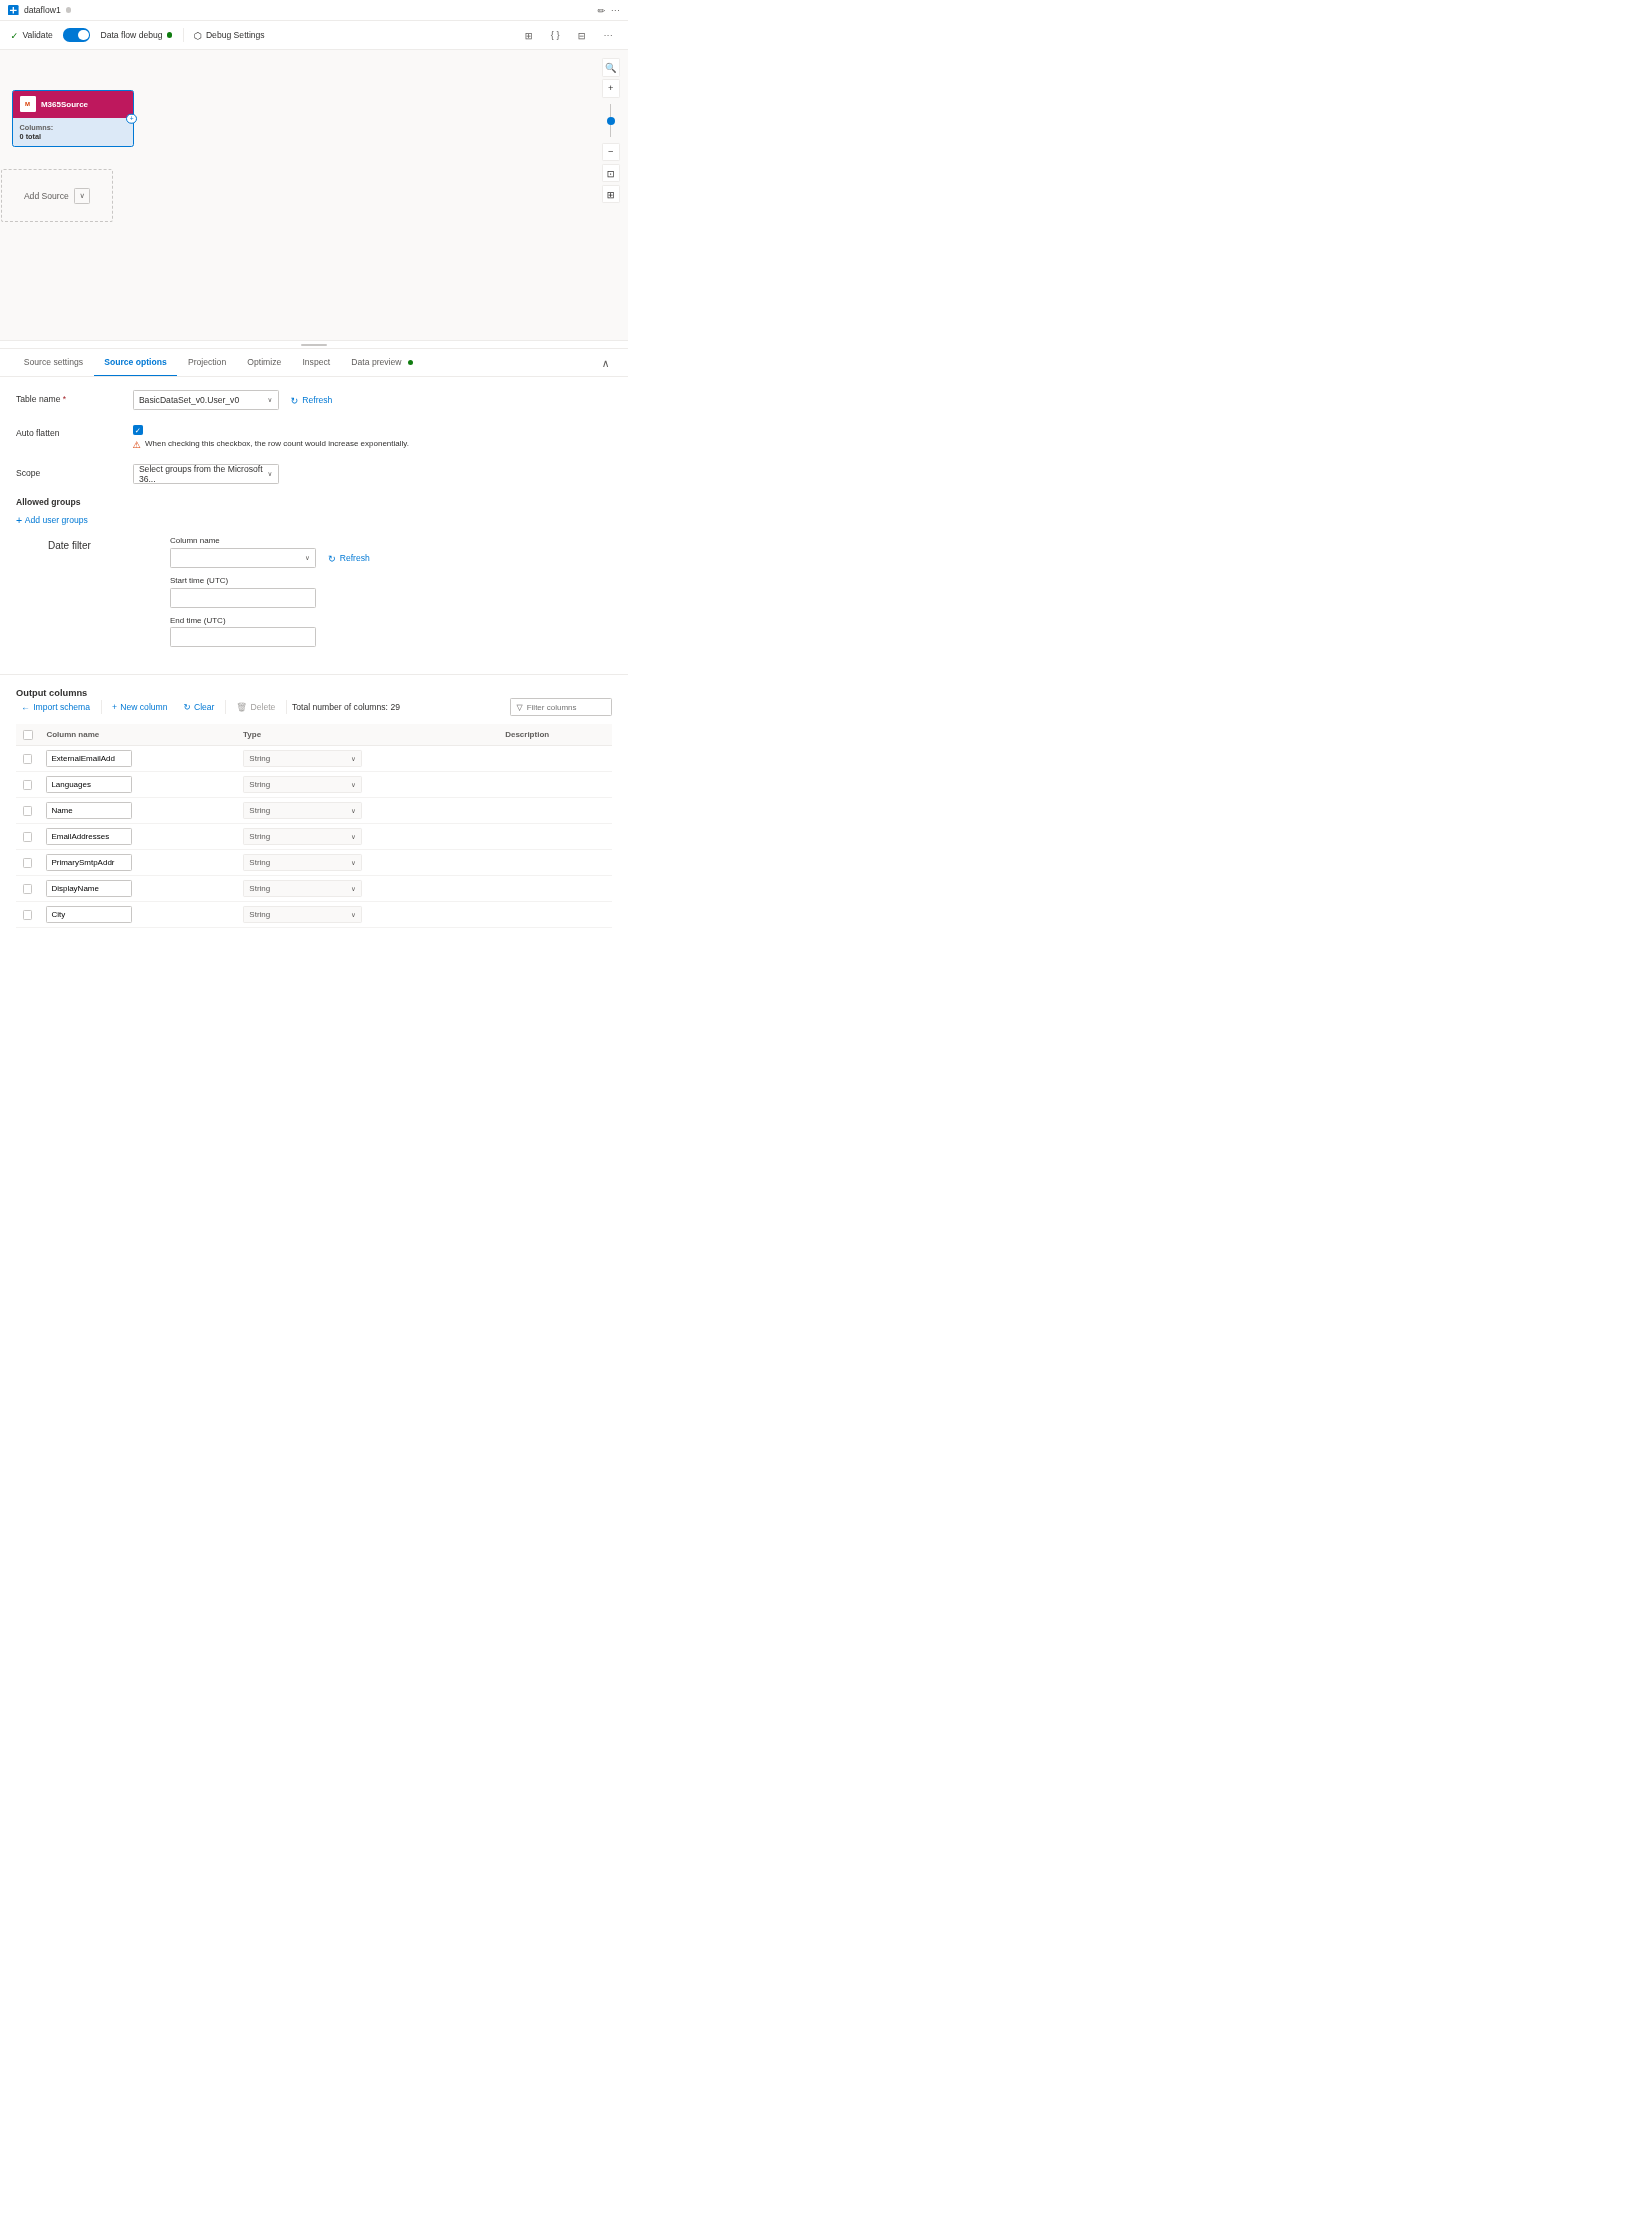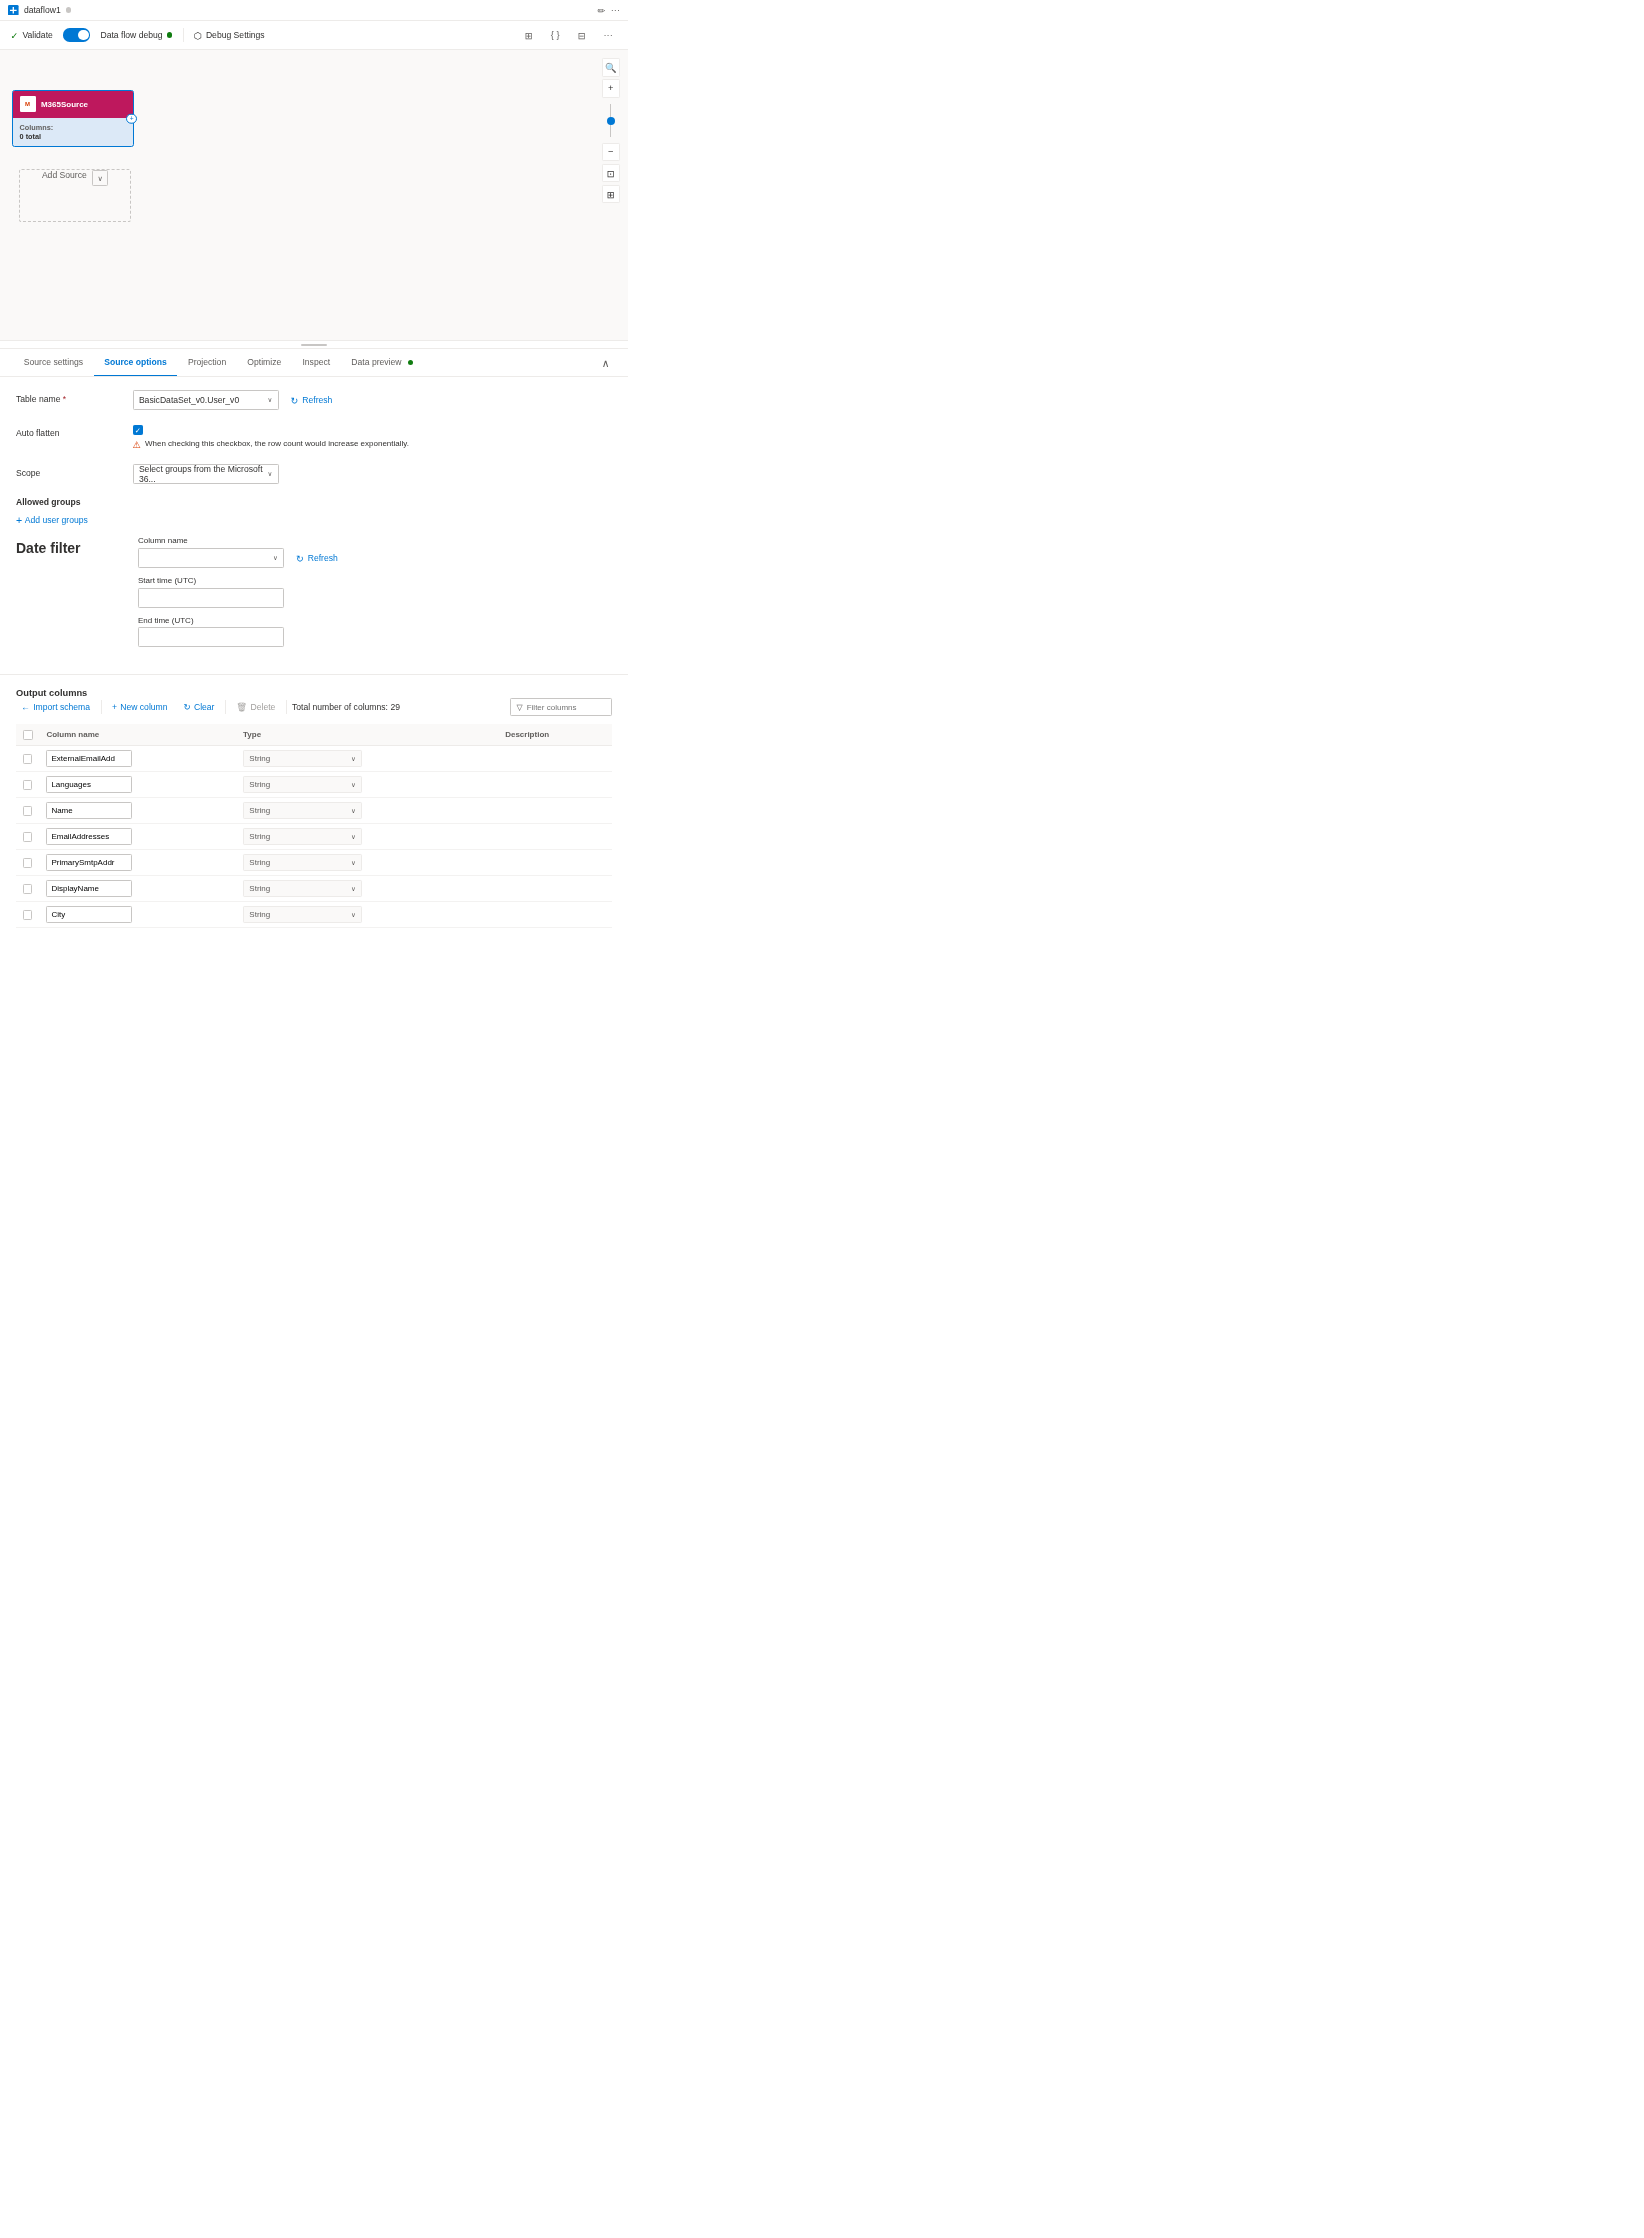--- a/index.html
+++ b/index.html
@@ -45,24 +45,24 @@
       background: #be185d; border-radius: 1.3px 1.3px 0 0;
     }
     .node-icon { width: 16px; height: 16px; background: #fff; border-radius: 1.3px; display: flex; align-items: center; justify-content: center; font-size: 7.3px; color: #d83b01; font-weight: bold; }
     .node-title { color: #fff; font-size: 8px; font-weight: 600; }
     .node-body { padding: 5.3px 6.6px; font-size: 7.3px; color: #323130; }
     .node-cols-label { color: #605e5c; font-weight: bold; }
     .node-cols-value { font-weight: 600; }
     .node-connector { position: absolute; right: -4px; top: 50%; transform: translateY(-50%); width: 10.6px; height: 10.6px; background: #fff; border: 1px solid #0078d4; border-radius: 50%; display: flex; align-items: center; justify-content: center; font-size: 6.6px; color: #0078d4; cursor: pointer; }
 
     .add-source-node {
-      position: absolute; top: 119px; left: 19px;
+      position: absolute; top: 119px; left: 1px;
       width: 112px; height: 53px;
       border: 1.3px dashed #c8c6c4; border-radius: 2.6px;
-      display: flex; justify-content: center; gap: 5.3px;
+      display: flex; align-items: center; justify-content: center; gap: 5.3px;
       color: #605e5c; font-size: 8.6px; cursor: pointer; background: transparent;
     }
     .add-source-chevron { width: 16px; height: 16px; border: 0.7px solid #c8c6c4; border-radius: 1.3px; display: flex; align-items: center; justify-content: center; font-size: 7.3px; }
 
     
     .zoom-controls {
       position: absolute; right: 8px; top: 8px;
       display: flex; flex-direction: column; gap: 2.6px;
     }
     .zoom-btn {
@@ -133,21 +133,21 @@
     .add-plus { font-size: 10.6px; font-weight: 300; }
 
     
     .groups-table { width: 100%; border-collapse: collapse; margin-bottom: 13.2px; }
     .groups-table th { text-align: left; font-size: 8.6px; font-weight: 600; color: #323130; padding: 5.3px 8px; border-bottom: 0.7px solid #edebe9; }
     .groups-table td { padding: 5.3px 8px; font-size: 8.6px; color: #605e5c; border-bottom: 0.7px solid #f3f2f1; }
     .groups-table .remove-col { text-align: right; }
 
     
     .date-filter-row { display: flex; align-items: flex-start; gap: 16px; margin-bottom: 13.2px; }
-    .date-filter-label { min-width: 106px; font-size: 14px; font-weight: 700; color: #323130; padding-top: 4px; }
+    .date-filter-label { min-width: 106px; font-size: 10px; font-weight: 400; color: #323130; padding-top: 4px; margin-left: 32px; }
     .date-filter-fields { display: flex; flex-direction: column; gap: 8px; }
     .field-label { font-size: 8px; color: #323130; margin-bottom: 2.6px; }
     .text-input {
       width: 146px; height: 20px; border: 0.7px solid #c8c6c4; border-radius: 1.3px;
       padding: 0 5.3px; font-size: 8.6px; background: #fff; color: #323130;
     }
 
     
     .output-section { padding: 13.2px 16px; border-top: 0.7px solid #edebe9; }
     .output-title { font-size: 9.3px; font-weight: 700; margin-bottom: 0; }

